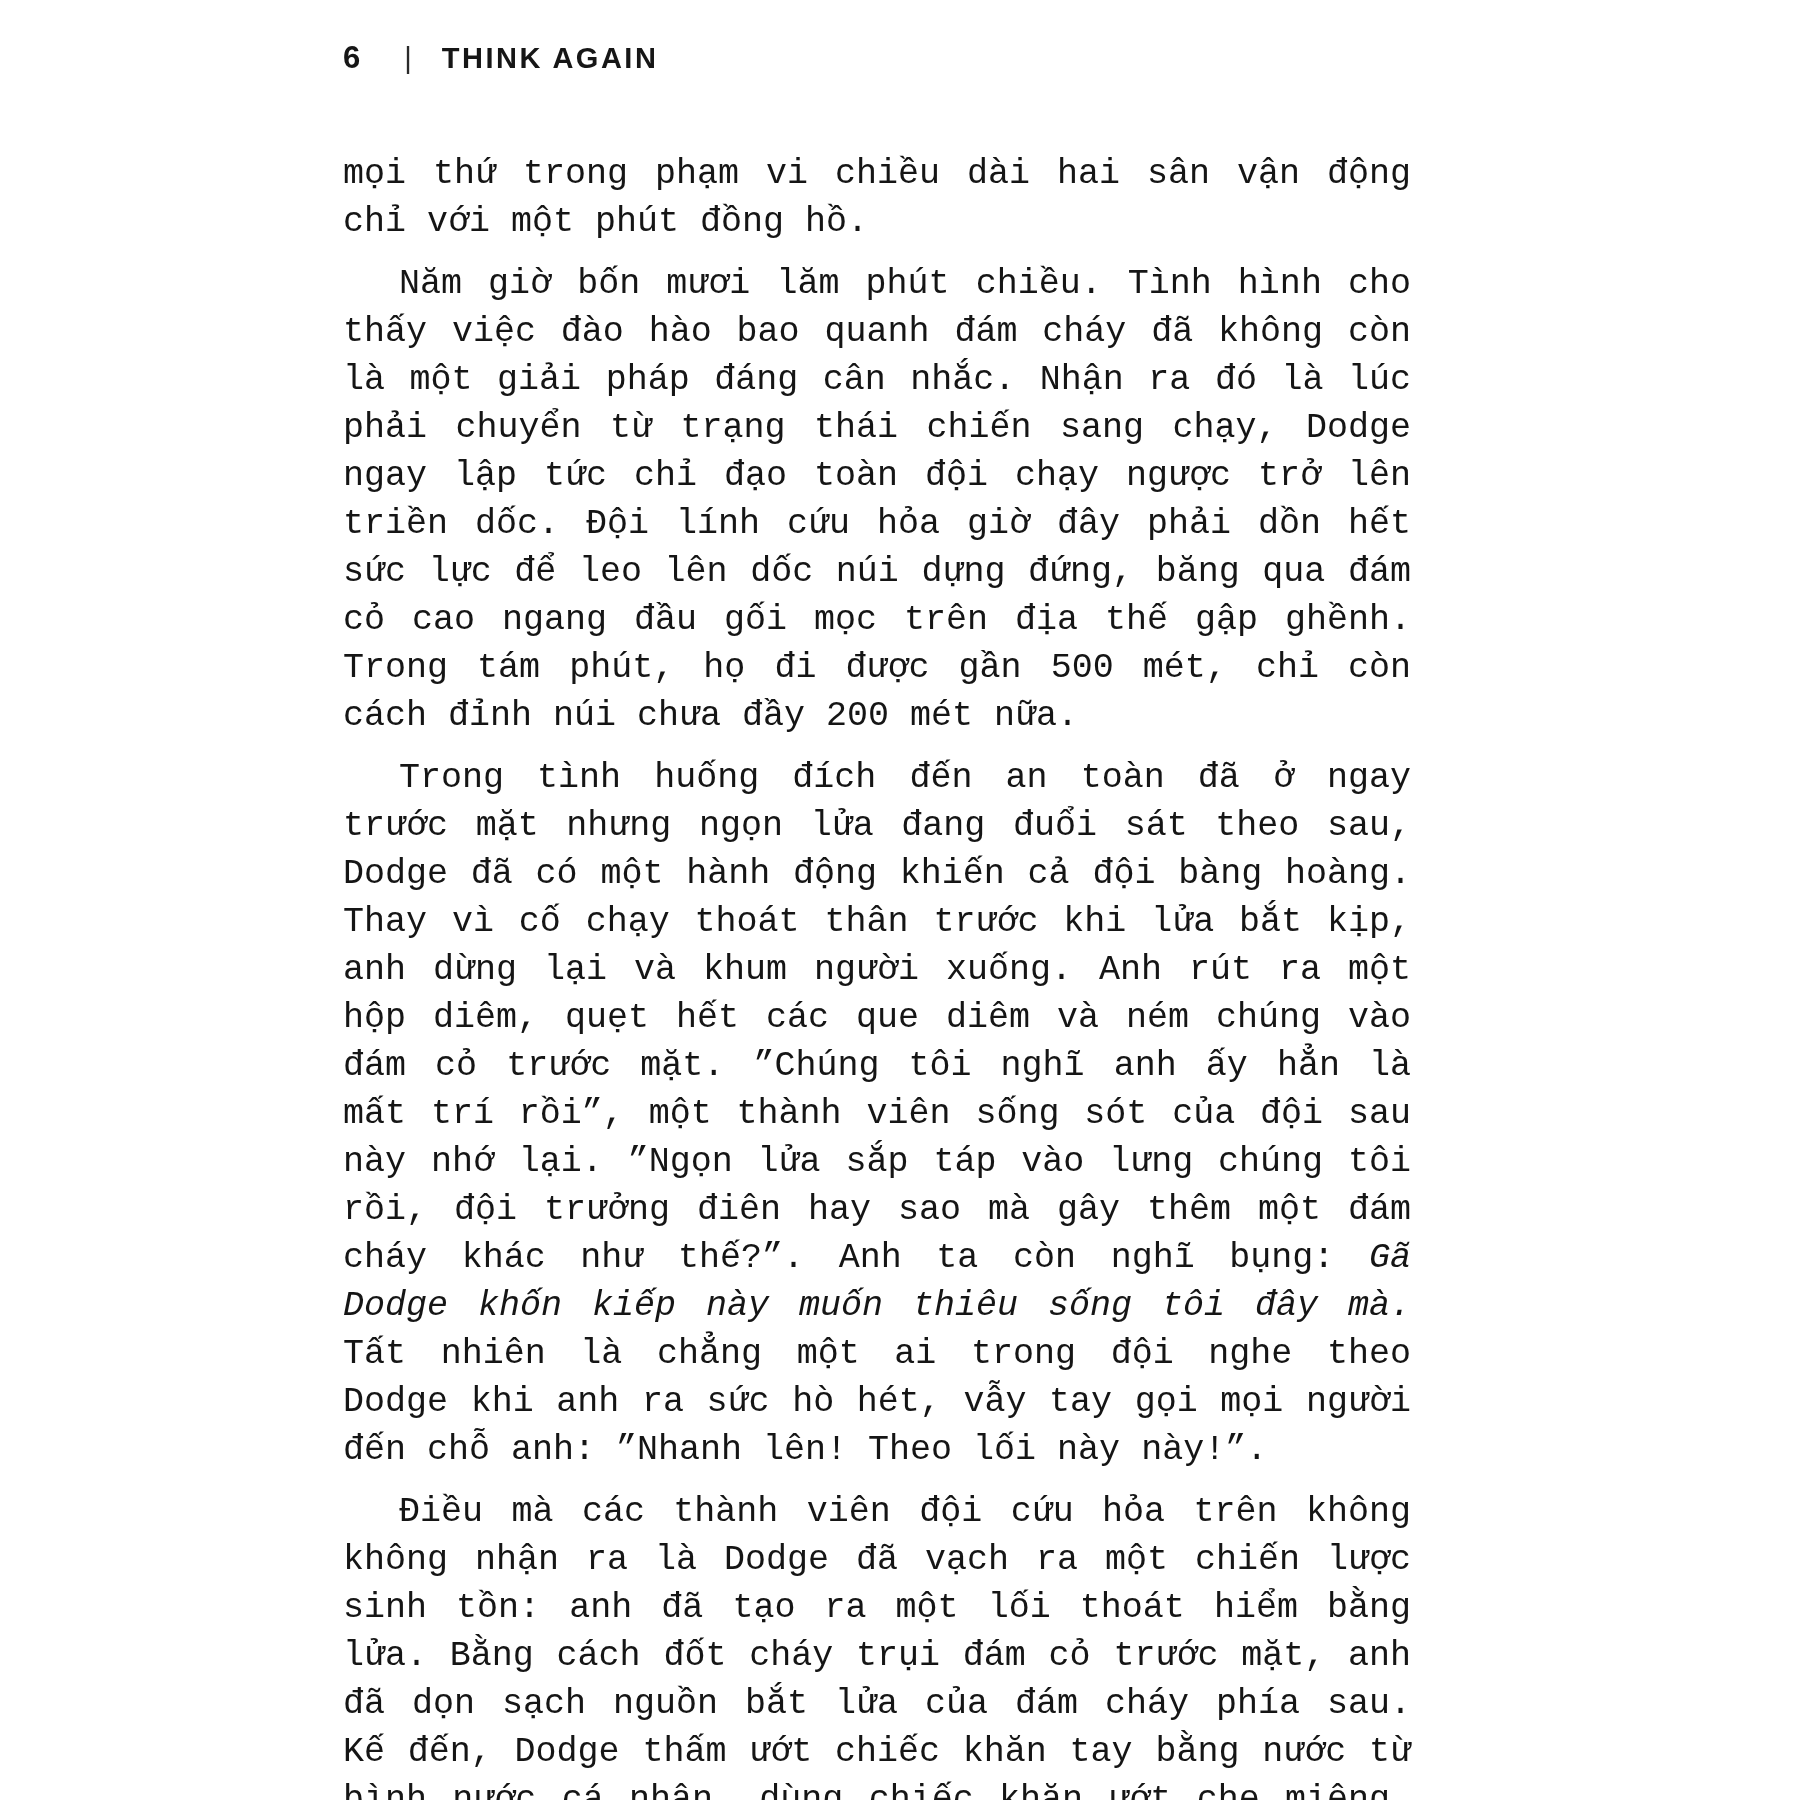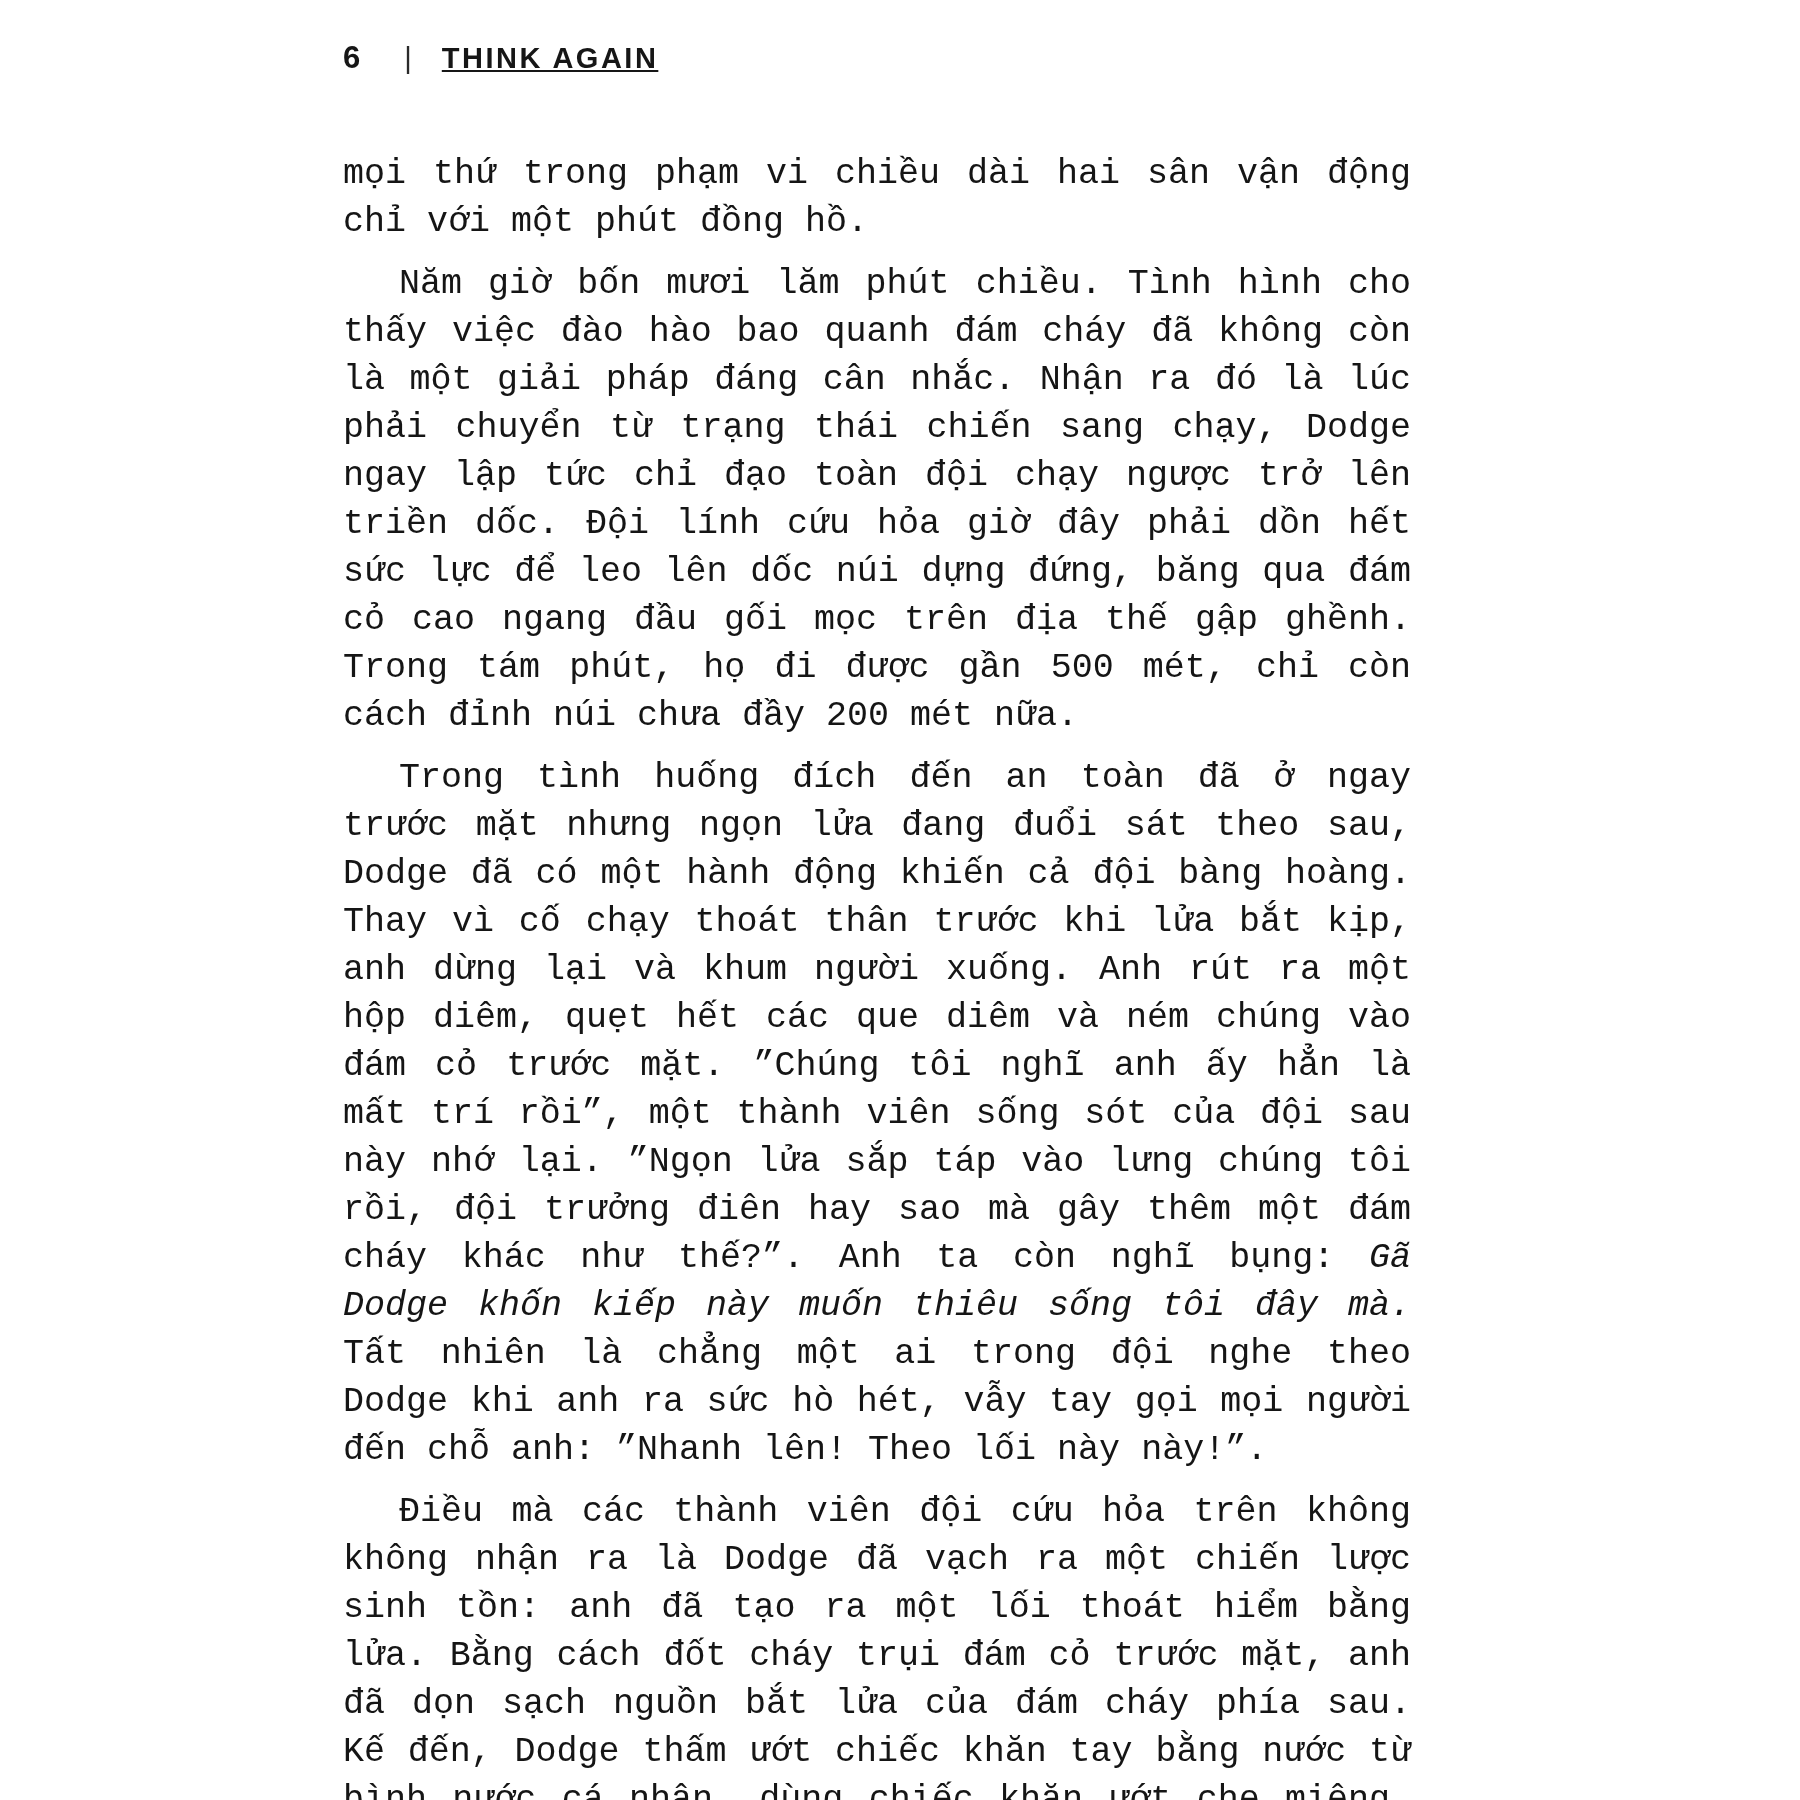--- a/index.html
+++ b/index.html
@@ -33,21 +33,20 @@
     margin-left: 44px;
     font-size: 29px;
     font-weight: 400;
     color: #2a2a2a;
   }
   .book-title {
     margin-left: 30px;
     font-size: 29px;
     font-weight: 700;
     letter-spacing: 2.5px;
-    text-decoration: underline;
   }
   .page-body {
     position: absolute;
     left: 343px;
     top: 150px;
     width: 1068px;
     font-family: Liberation Mono, monospace;
     font-size: 35px;
     line-height: 48px;
     text-align: justify;

